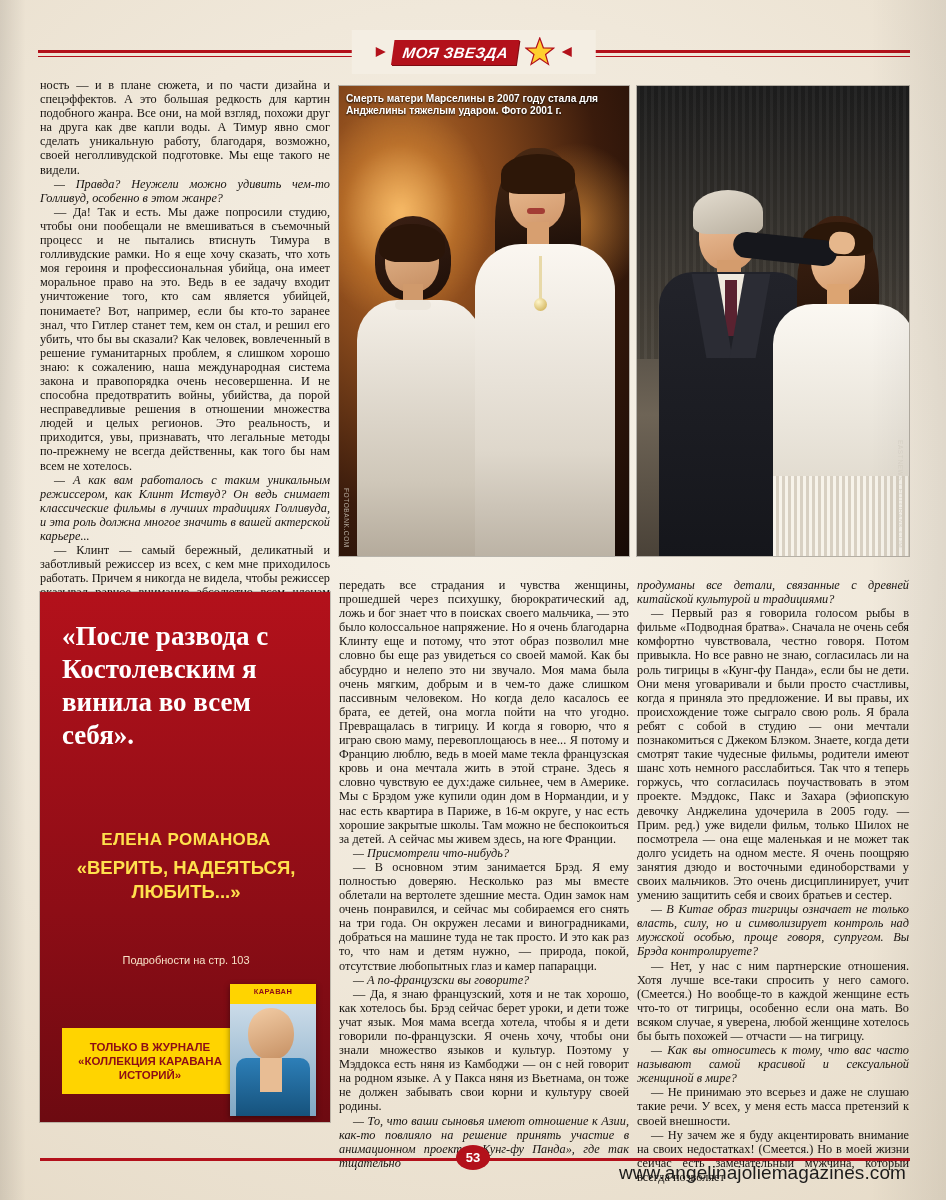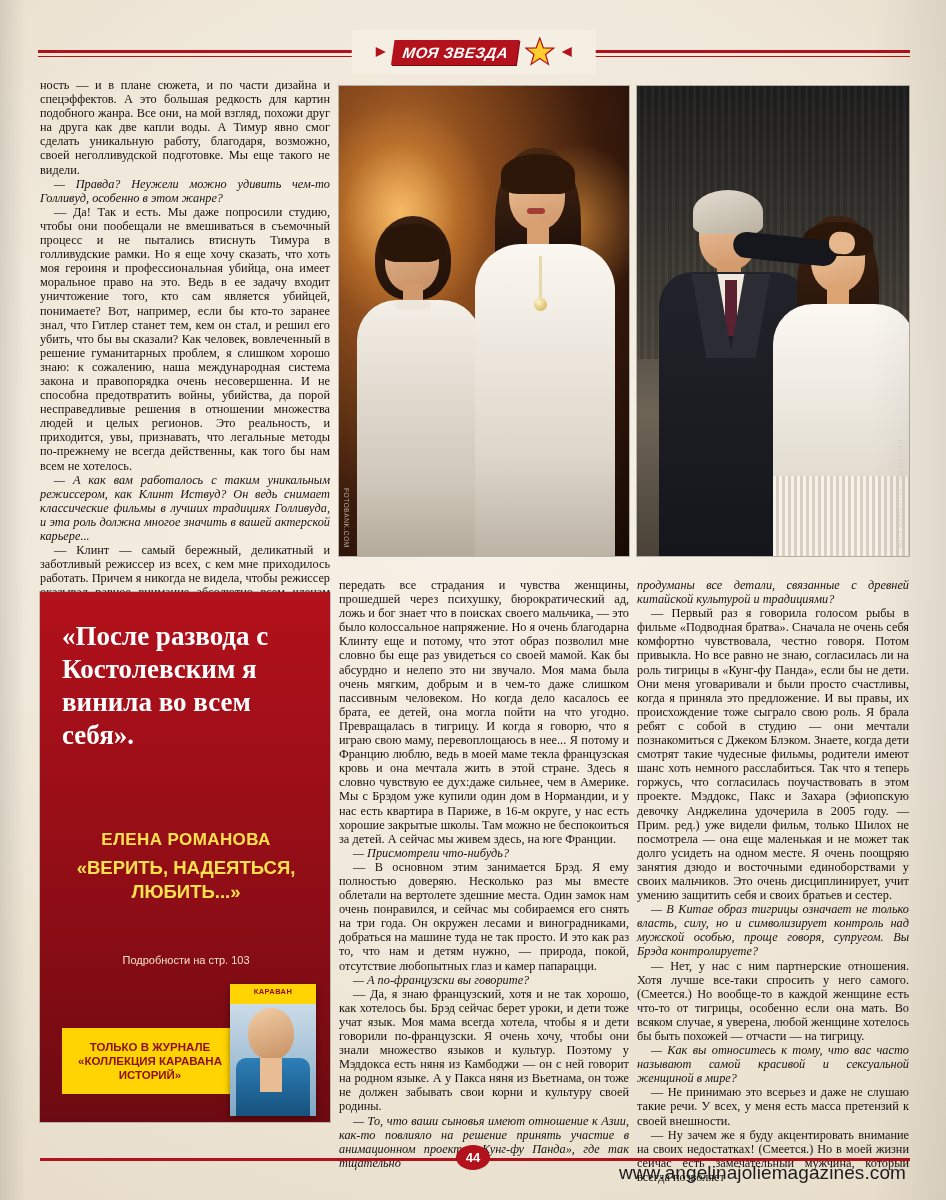--- a/index.html
+++ b/index.html
@@ -307,20 +307,21 @@
     </div>
     <div class="woman w2">
       <div class="hair"></div>
         <div class="head"></div>
         <div class="hairfront"></div>
       <div class="lips"></div>
         <div class="neck"></div>
         <div class="body"></div>
         <div class="pend"></div>
     </div>
+    <div class="cap">Смерть матери Марселины в 2007 году стала для Анджелины тяжелым ударом. Фото 2001 г.</div>
     <div class="credit" id="credit1">FOTOBANK.COM</div>
   </div>
 
   <div class="photo" id="photo2">
     <div class="ph2-bg"></div>
     <div class="ph2-wall"></div>
     <div class="man">
       <div class="head"></div>
         <div class="hair"></div>
         <div class="neck"></div>
@@ -372,16 +373,16 @@
     <p class="noind q">продуманы все детали, связанные с древней китайской культурой и традициями?</p>
     <p>— Первый раз я говорила голосом рыбы в фильме «Подводная братва». Сначала не очень себя комфортно чувствовала, честно говоря. Потом привыкла. Но все равно не знаю, согласилась ли на роль тигрицы в «Кунг-фу Панда», если бы не дети. Они меня уговаривали и были просто счастливы, когда я приняла это предложение. И вы правы, их происхождение тоже сыграло свою роль. Я брала ребят с собой в студию — они мечтали познакомиться с Джеком Блэком. Знаете, когда дети смотрят такие чудесные фильмы, родители имеют шанс хоть немного расслабиться. Так что я теперь горжусь, что согласилась поучаствовать в этом проекте. Мэддокс, Пакс и Захара (эфиопскую девочку Анджелина удочерила в 2005 году. — Прим. ред.) уже видели фильм, только Шилох не посмотрела — она еще маленькая и не может так долго усидеть на одном месте. Я очень поощряю занятия дзюдо и восточными единоборствами у своих мальчиков. Это очень дисциплинирует, учит умению защитить себя и своих братьев и сестер.</p>
     <p class="q">— В Китае образ тигрицы означает не только власть, силу, но и символизирует контроль над мужской особью, проще говоря, супругом. Вы Брэда контролируете?</p>
     <p>— Нет, у нас с ним партнерские отношения. Хотя лучше все-таки спросить у него самого. (Смеется.) Но вообще-то в каждой женщине есть что-то от тигрицы, особенно если она мать. Во всяком случае, я уверена, любой женщине хотелось бы быть похожей — отчасти — на тигрицу.</p>
     <p class="q">— Как вы относитесь к тому, что вас часто называют самой красивой и сексуальной женщиной в мире?</p>
     <p>— Не принимаю это всерьез и даже не слушаю такие речи. У всех, у меня есть масса претензий к своей внешности.</p>
     <p>— Ну зачем же я буду акцентировать внимание на своих недостатках! (Смеется.) Но в моей жизни сейчас есть замечательный мужчина, который всегда позволяет</p>
   </div>
 
   <div class="footer-rule"></div>
-  <div class="page-badge">44</div>
+  <div class="page-badge">53</div>
   <div class="site">www.angelinajoliemagazines.com</div>
 
 </div>
 
 </body></html>

